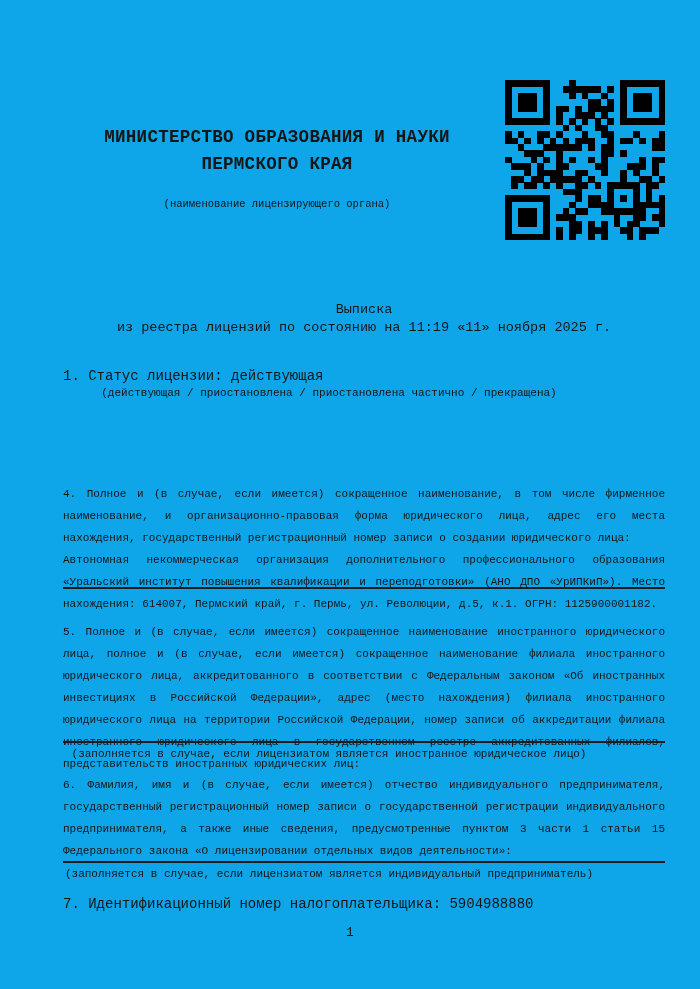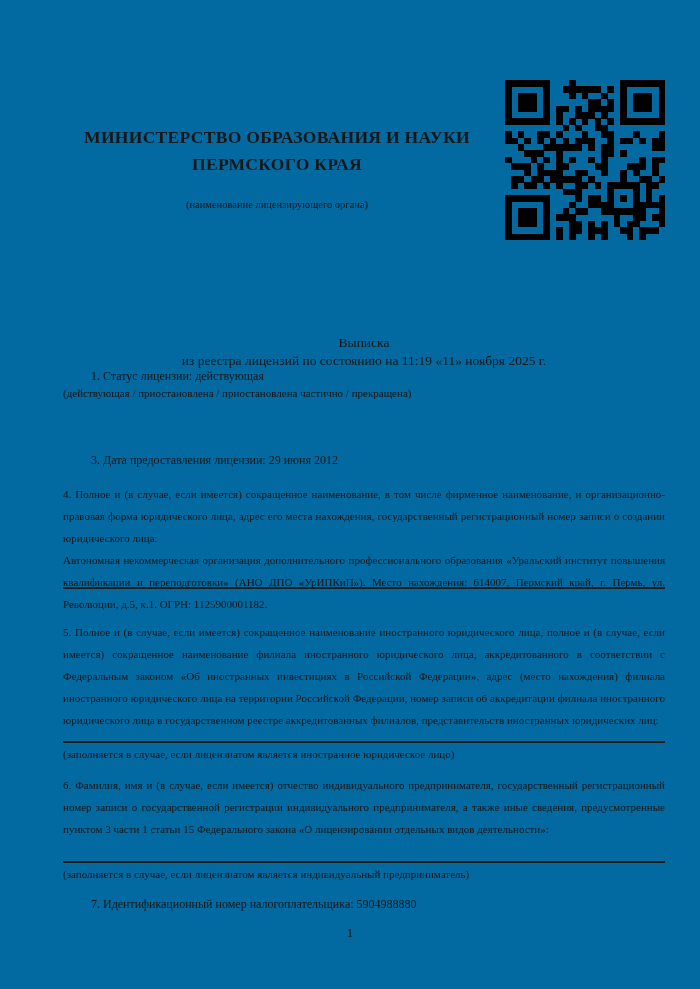--- a/index.html
+++ b/index.html
@@ -1,38 +1,38 @@
 <!DOCTYPE html>
 <html><head>
 <meta charset="utf-8">
 <style>
   html,body{margin:0;padding:0;background:#ffffff;}
   .page{
     position:relative;
     width:700px;height:989px;
-    background:#0369a1;
-    font-family:Liberation Serif, serif;
+    background:#0ea5e9;
+    font-family:Liberation Mono, monospace;
     color:#161616;
     overflow:hidden;
   }
   .abs{position:absolute;left:63px;width:602px;}
   .ministry{
     position:absolute;left:63px;top:124px;width:428px;
     text-align:center;
   }
   .ministry-line{
     font-weight:bold;font-size:17.5px;line-height:27px;letter-spacing:.3px;
   }
   .ministry-cap{font-size:10.5px;line-height:13px;margin-top:20px;}
   .qr{position:absolute;left:505px;top:80px;width:160px;height:160px;}
-  .doc-title{top:301px;text-align:center;font-size:13.5px;line-height:18px;margin-top:33px;}
-  .body-line{font-size:12px;line-height:18px;margin-left:28px;}
+  .doc-title{top:301px;text-align:center;font-size:13.5px;line-height:18px;}
+  .body-line{font-size:14px;line-height:18px;}
   .para{font-size:11px;line-height:22px;text-align:justify;}
   .cap{
-    font-size:11px;line-height:14px;
+    font-size:11px;line-height:14px;text-align:center;
     box-sizing:border-box;padding-right:70px;
   }
   .hline{
     position:absolute;left:63px;width:602px;height:0;
     border-top:2px solid #1c1c1c;
   }
   .pagenum{
     position:absolute;left:0;top:925px;width:700px;
     text-align:center;font-size:13px;line-height:16px;
   }
@@ -361,21 +361,20 @@
 
   <div class="abs doc-title">
     <div>Выписка</div>
     <div>из реестра лицензий по состоянию на 11:19 «11» ноября 2025 г.</div>
   </div>
 
   <div class="abs body-line" style="top:367px">1. Статус лицензии: действующая</div>
   <div class="abs cap" style="top:386px">(действующая / приостановлена / приостановлена частично / прекращена)</div>
 
 
-  <div class="abs body-line" style="top:451px">3. Дата предоставления лицензии: 29 июня 2012</div>
 
   <div class="abs" style="top:483px">
     <div class="para">4. Полное и (в случае, если имеется) сокращенное наименование, в том числе фирменное наименование, и организационно-правовая форма юридического лица, адрес его места нахождения, государственный регистрационный номер записи о создании юридического лица:</div>
     <div class="para">Автономная некоммерческая организация дополнительного профессионального образования «Уральский институт повышения квалификации и переподготовки» (АНО ДПО «УрИПКиП»). Место нахождения: 614007, Пермский край, г. Пермь, ул. Революции, д.5, к.1. ОГРН: 1125900001182.</div>
   </div>
   <div class="hline" style="top:587px"></div>
 
   <div class="abs para" style="top:621px">5. Полное и (в случае, если имеется) сокращенное наименование иностранного юридического лица, полное и (в случае, если имеется) сокращенное наименование филиала иностранного юридического лица, аккредитованного в соответствии с Федеральным законом «Об иностранных инвестициях в Российской Федерации», адрес (место нахождения) филиала иностранного юридического лица на территории Российской Федерации, номер записи об аккредитации филиала иностранного юридического лица в государственном реестре аккредитованных филиалов, представительств иностранных юридических лиц:</div>
   <div class="hline" style="top:741px"></div>
   <div class="abs cap" style="top:747px">(заполняется в случае, если лицензиатом является иностранное юридическое лицо)</div>

